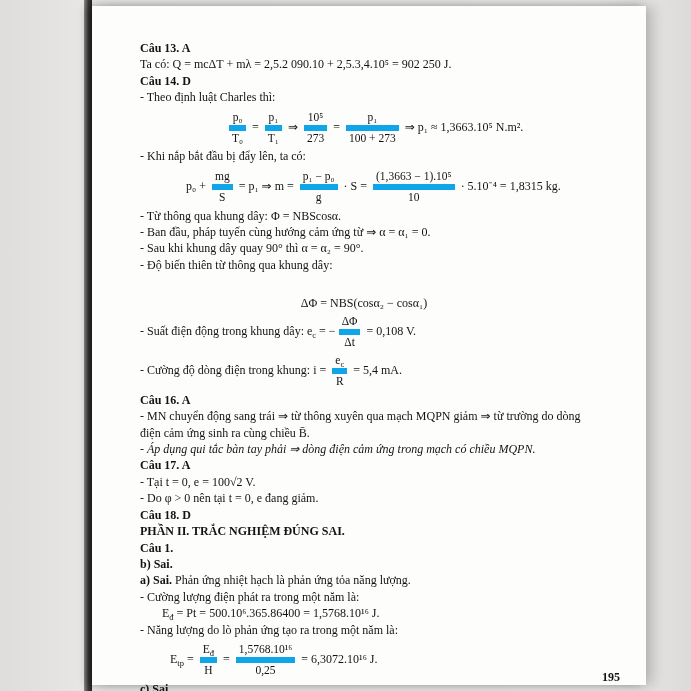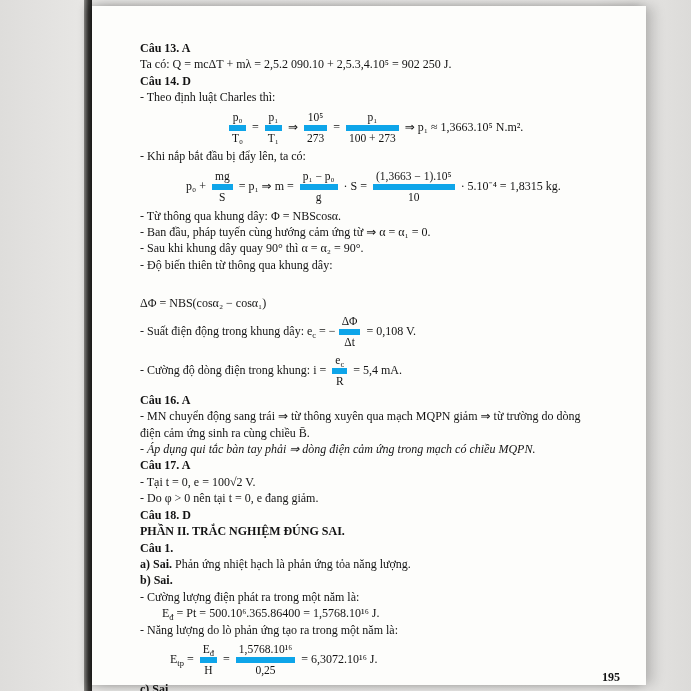--- a/index.html
+++ b/index.html
@@ -22,21 +22,21 @@
     font-size:12px;line-height:16.4px;
   }
   .ln{white-space:normal;}
   .bold{font-weight:bold;}
   .it{font-style:italic;}
   .frow{margin:5px 0 4px;line-height:1.1;}
   .ind1{padding-left:86px;}
   .ind2{padding-left:46px;}
   .ind3{padding-left:22px;}
   .ind4{padding-left:30px;}
-  .center{text-align:left;margin-top:24px;}
+  .center{text-align:center;margin-top:24px;}
   .frac{
     display:inline-block;vertical-align:middle;text-align:center;
     margin:0 3px;line-height:1.12;font-size:11.5px;
   }
   .frac .num{display:block;border-bottom:6px solid #0ea5e9;padding:0 3px 1px;}
   .frac .den{display:block;padding:1px 3px 0;}
   sub{font-size:8.5px;line-height:0;}
   .pagenum{
     position:absolute;right:26px;bottom:0;
     font-size:12px;font-weight:bold;
@@ -113,24 +113,24 @@
 
       <div class="ln bold">Câu 17. A</div>
       <div class="ln">- Tại t = 0, e = 100√2  V.</div>
       <div class="ln">- Do φ &gt; 0 nên tại t = 0, e đang giảm.</div>
 
       <div class="ln bold">Câu 18. D</div>
 
       <div class="ln bold">PHẦN II. TRẮC NGHIỆM ĐÚNG SAI.</div>
       <div class="ln bold">Câu 1.</div>
 
+      <div class="ln bold">b) Sai.</div>
       <div class="ln">
         <span class="bold">a) Sai.</span><span> Phản ứng nhiệt hạch là phản ứng tỏa năng lượng.</span>
       </div>
-      <div class="ln bold">b) Sai.</div>
       <div class="ln">- Cường lượng điện phát ra trong một năm là:</div>
 
       <div class="ln ind3">
         <span>E</span><sub>đ</sub><span> = Pt = 500.10⁶.365.86400 = 1,5768.10¹⁶ J.</span>
       </div>
 
       <div class="ln">- Năng lượng do lò phản ứng tạo ra trong một năm là:</div>
 
       <div class="frow ind4">
         <span>E</span><sub>tp</sub><span> = </span><span class="frac">

